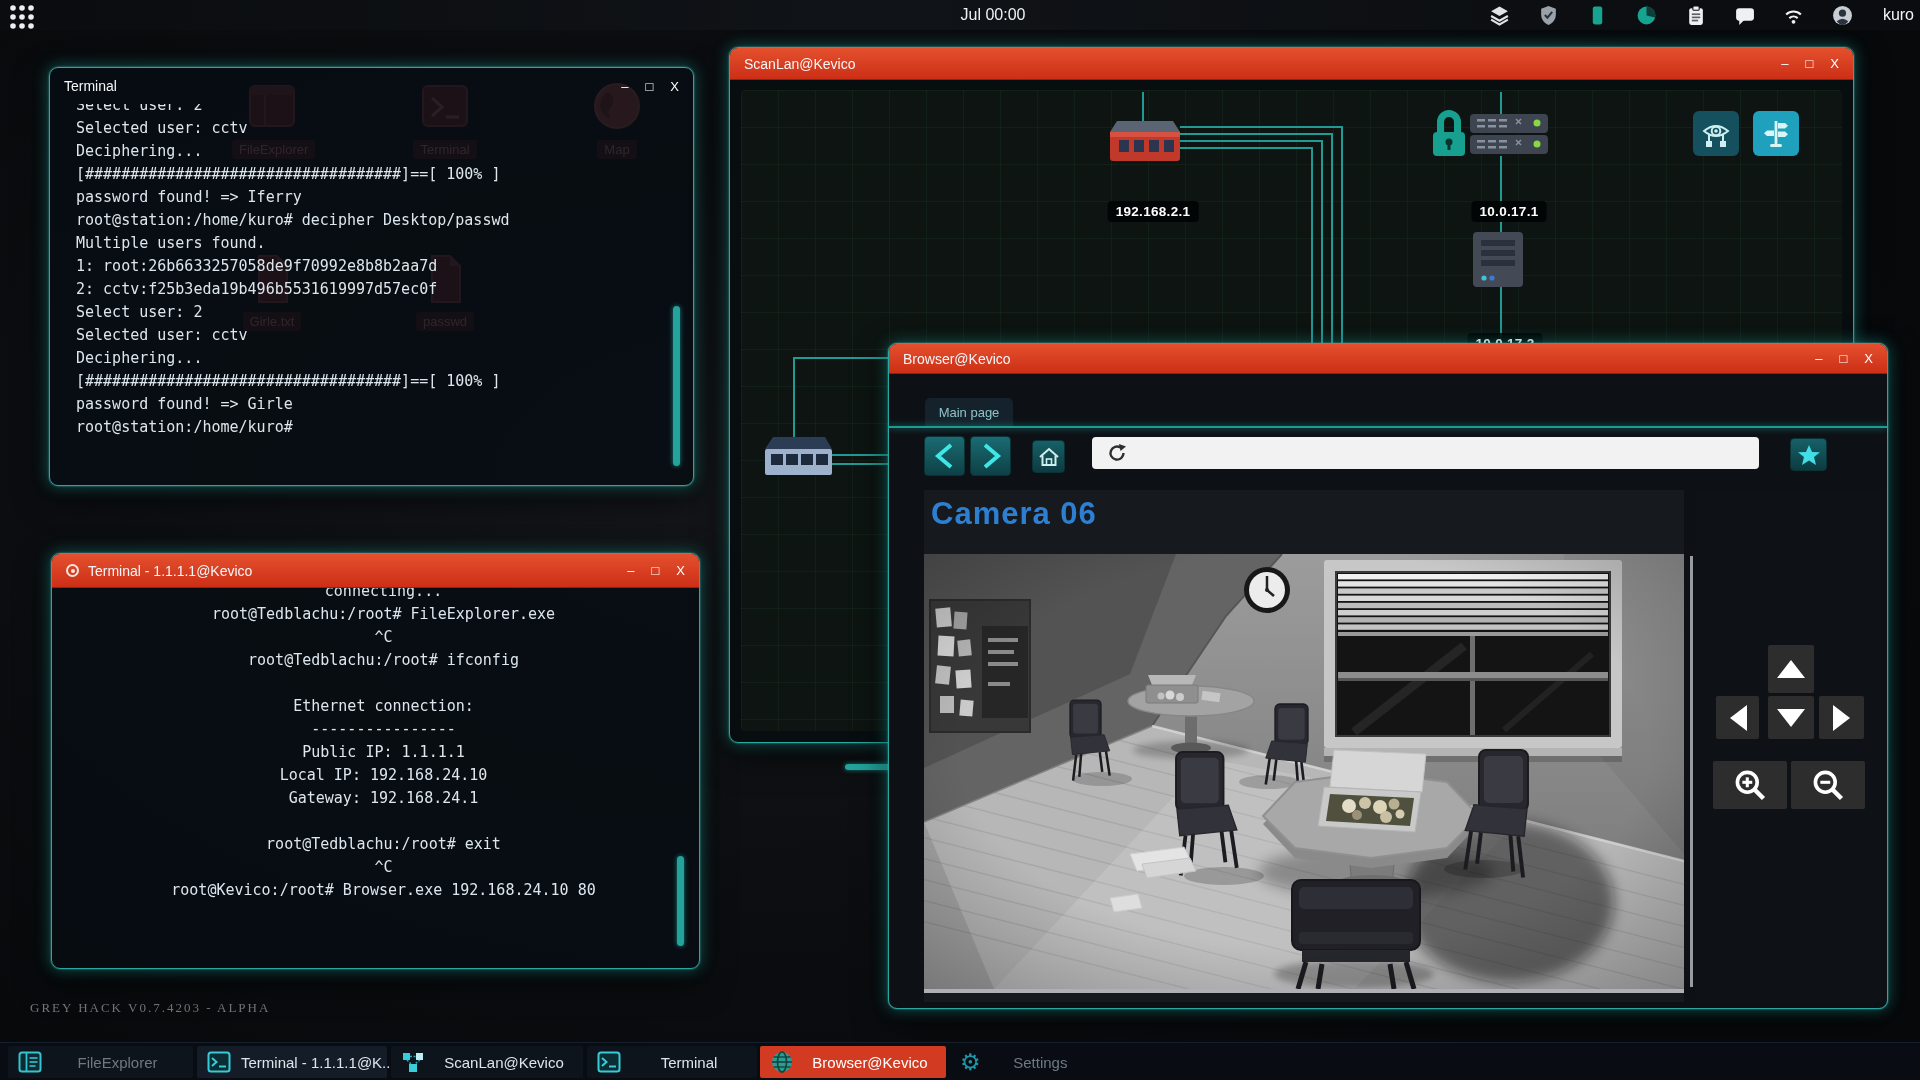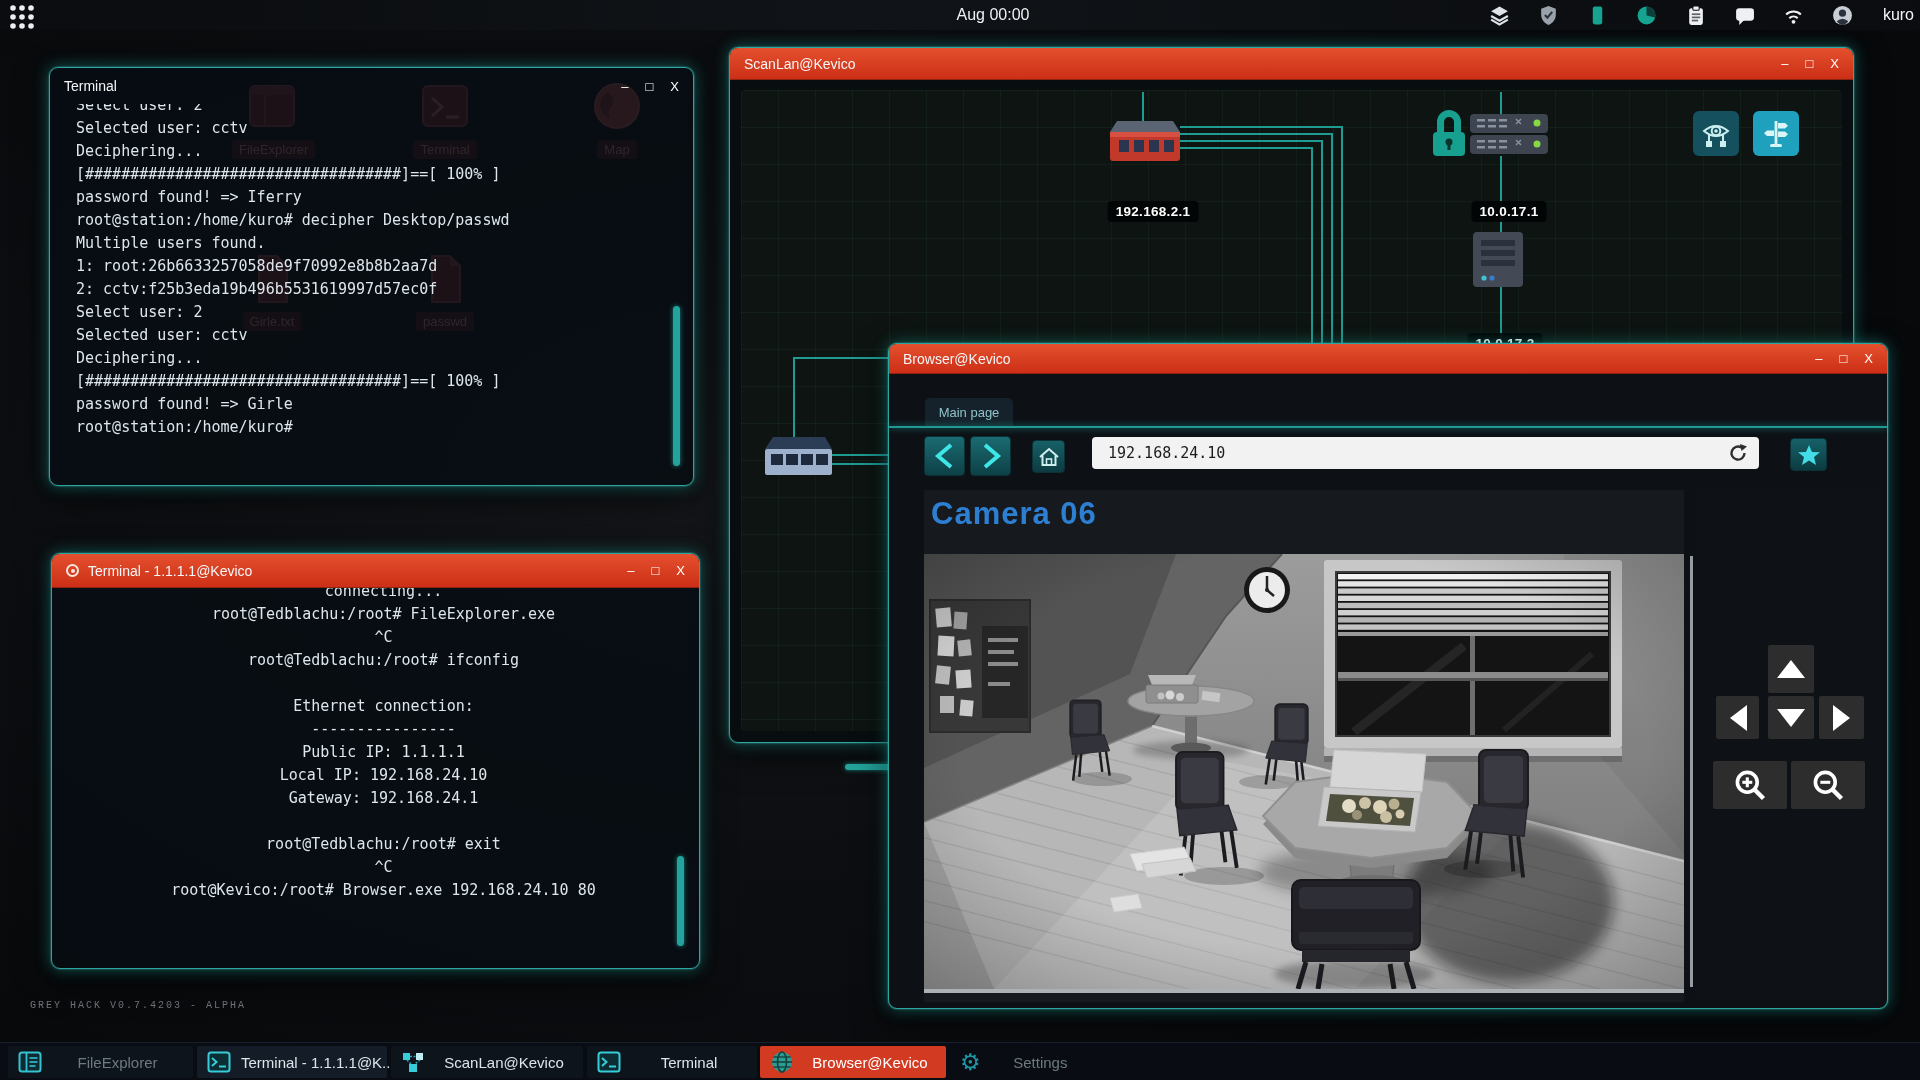--- a/index.html
+++ b/index.html
@@ -71,22 +71,22 @@
   #cam-vscroll{position:absolute;left:801px;top:212px;width:3px;height:431px;background:#c7cbd0;opacity:.75;}
   #ctrl-panel{position:absolute;left:806px;top:146px;width:186px;height:512px;background:#0e1115;}
   .cambtn{position:absolute;background:#2d2d2d;border-radius:2px;display:flex;align-items:center;
     justify-content:center;cursor:pointer;}
   
   #taskbar{position:absolute;left:0;top:1042px;width:1920px;height:38px;background:rgba(9,14,20,.96);
     border-top:1px solid #16202c;z-index:40;}
   .tb-item{position:absolute;top:3px;height:32px;display:flex;align-items:center;border-radius:2px;cursor:pointer;}
   .tb-item .ticn{margin-left:10px;display:flex;}
   .tb-item .tlbl{flex:1;text-align:center;font-size:15px;color:#dde4ea;padding:0 10px;white-space:nowrap;}
-  #version{position:absolute;left:30px;top:1000px;font-family:Liberation Mono, monospace;
-    font-size:10px;letter-spacing:2px;color:#73787e;z-index:2;}
+  #version{position:absolute;left:30px;top:1000px;font-family:Liberation Serif, serif;
+    font-size:13px;letter-spacing:2px;color:#73787e;z-index:2;}
 </style>
 </head>
 <body>
 
 <div id="stage">
 
   <div class="dicon" style="left:232px;top:80px;">
     <div class="art">
       <svg width="58" height="54" viewBox="0 0 58 54">
           <rect x="7" y="6" width="44" height="40" rx="5" fill="#8f2a34" stroke="#b04a52" stroke-width="2"></rect>
@@ -332,21 +332,20 @@
         </svg>
     </div>
     <div class="navbtn small" style="left:143px;top:96px;">
       <svg width="22" height="22" viewBox="0 0 22 22">
         <path d="M2 11 L11 3 L20 11" fill="none" stroke="#cfeeee" stroke-width="2"></path>
         <path d="M4.5 9.5 V19 H17.5 V9.5" fill="none" stroke="#cfeeee" stroke-width="2"></path>
         <rect x="8.5" y="13" width="5" height="6" fill="none" stroke="#cfeeee" stroke-width="1.6"></rect>
       </svg>
     </div>
     <div id="addrbar">
-      <input readonly="" value="192.168.24.10" style="">
       <svg width="22" height="22" viewBox="0 0 22 22">
         <path d="M17.5 11 a6.5 6.5 0 1 1 -3 -5.4" fill="none" stroke="#2e2e2e" stroke-width="2.4"></path>
         <polygon points="13,2 20,4.5 14.5,9" fill="#2e2e2e"></polygon>
       </svg>
     </div>
     <div class="navbtn small" style="left:901px;top:94px;width:37px;">
       <svg width="24" height="24" viewBox="0 0 24 24">
         <polygon points="12,2 15,9 23,9.3 17,14 19,22 12,17.4 5,22 7,14 1,9.3 9,9" fill="#42dde6"></polygon>
       </svg>
     </div>
@@ -569,21 +568,21 @@
           <circle cx="14" cy="6" r="2.8"></circle>
           <circle cx="23" cy="6" r="2.8"></circle>
         <circle cx="5" cy="15" r="2.8"></circle>
           <circle cx="14" cy="15" r="2.8"></circle>
           <circle cx="23" cy="15" r="2.8"></circle>
         <circle cx="5" cy="24" r="2.8"></circle>
           <circle cx="14" cy="24" r="2.8"></circle>
           <circle cx="23" cy="24" r="2.8"></circle>
       </g>
     </svg>
-    <div id="clock">Aug 00:00</div>
+    <div id="clock">Jul 00:00</div>
     <div id="tray">
       <svg class="ticon" viewBox="0 0 20 20">
         <polygon points="10,1.5 18,6 10,10.5 2,6" fill="#dfe3e8"></polygon>
         <polyline points="2,10.5 10,15 18,10.5" fill="none" stroke="#dfe3e8" stroke-width="2"></polyline>
         <polyline points="2,14 10,18.5 18,14" fill="none" stroke="#dfe3e8" stroke-width="2"></polyline>
       </svg>
       <svg class="ticon" viewBox="0 0 20 20">
         <path d="M10 1 L17 3.5 V9 C17 14 14 17 10 19 C6 17 3 14 3 9 V3.5 Z" fill="#99a1ab"></path>
         <polyline points="6.5,9.5 9,12 13.5,6.5" fill="none" stroke="#2c333b" stroke-width="2"></polyline>
       </svg>

